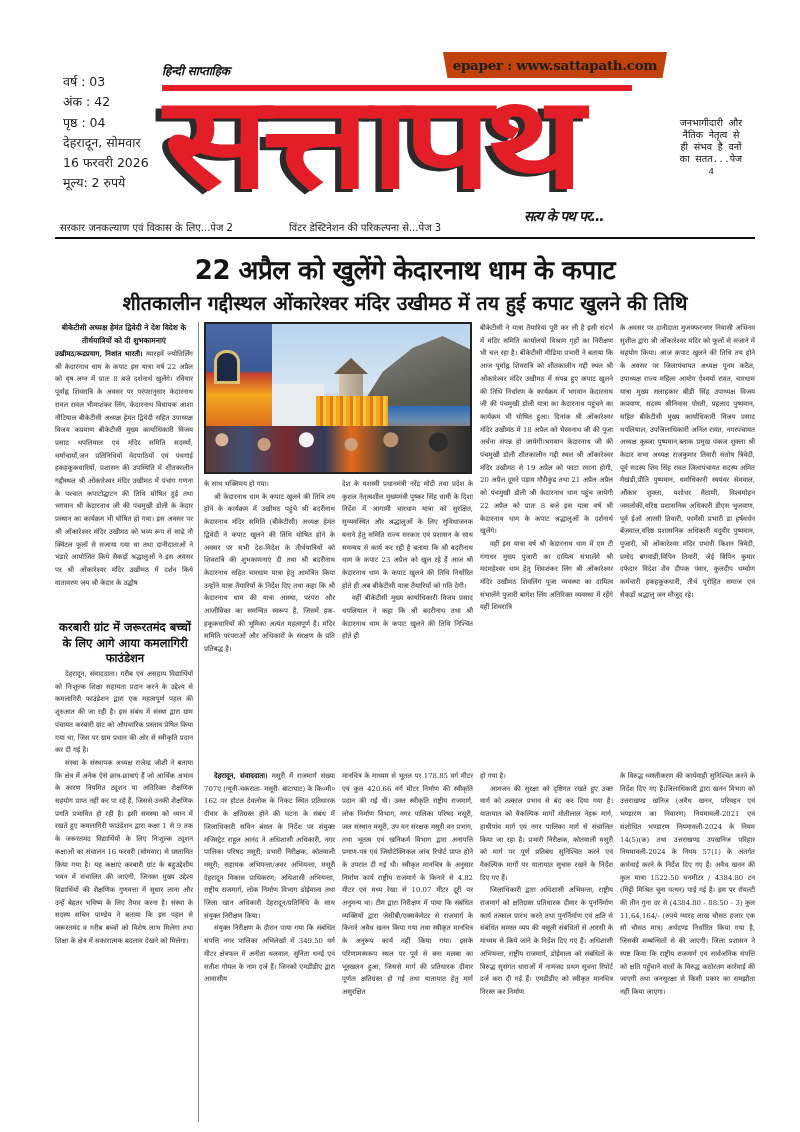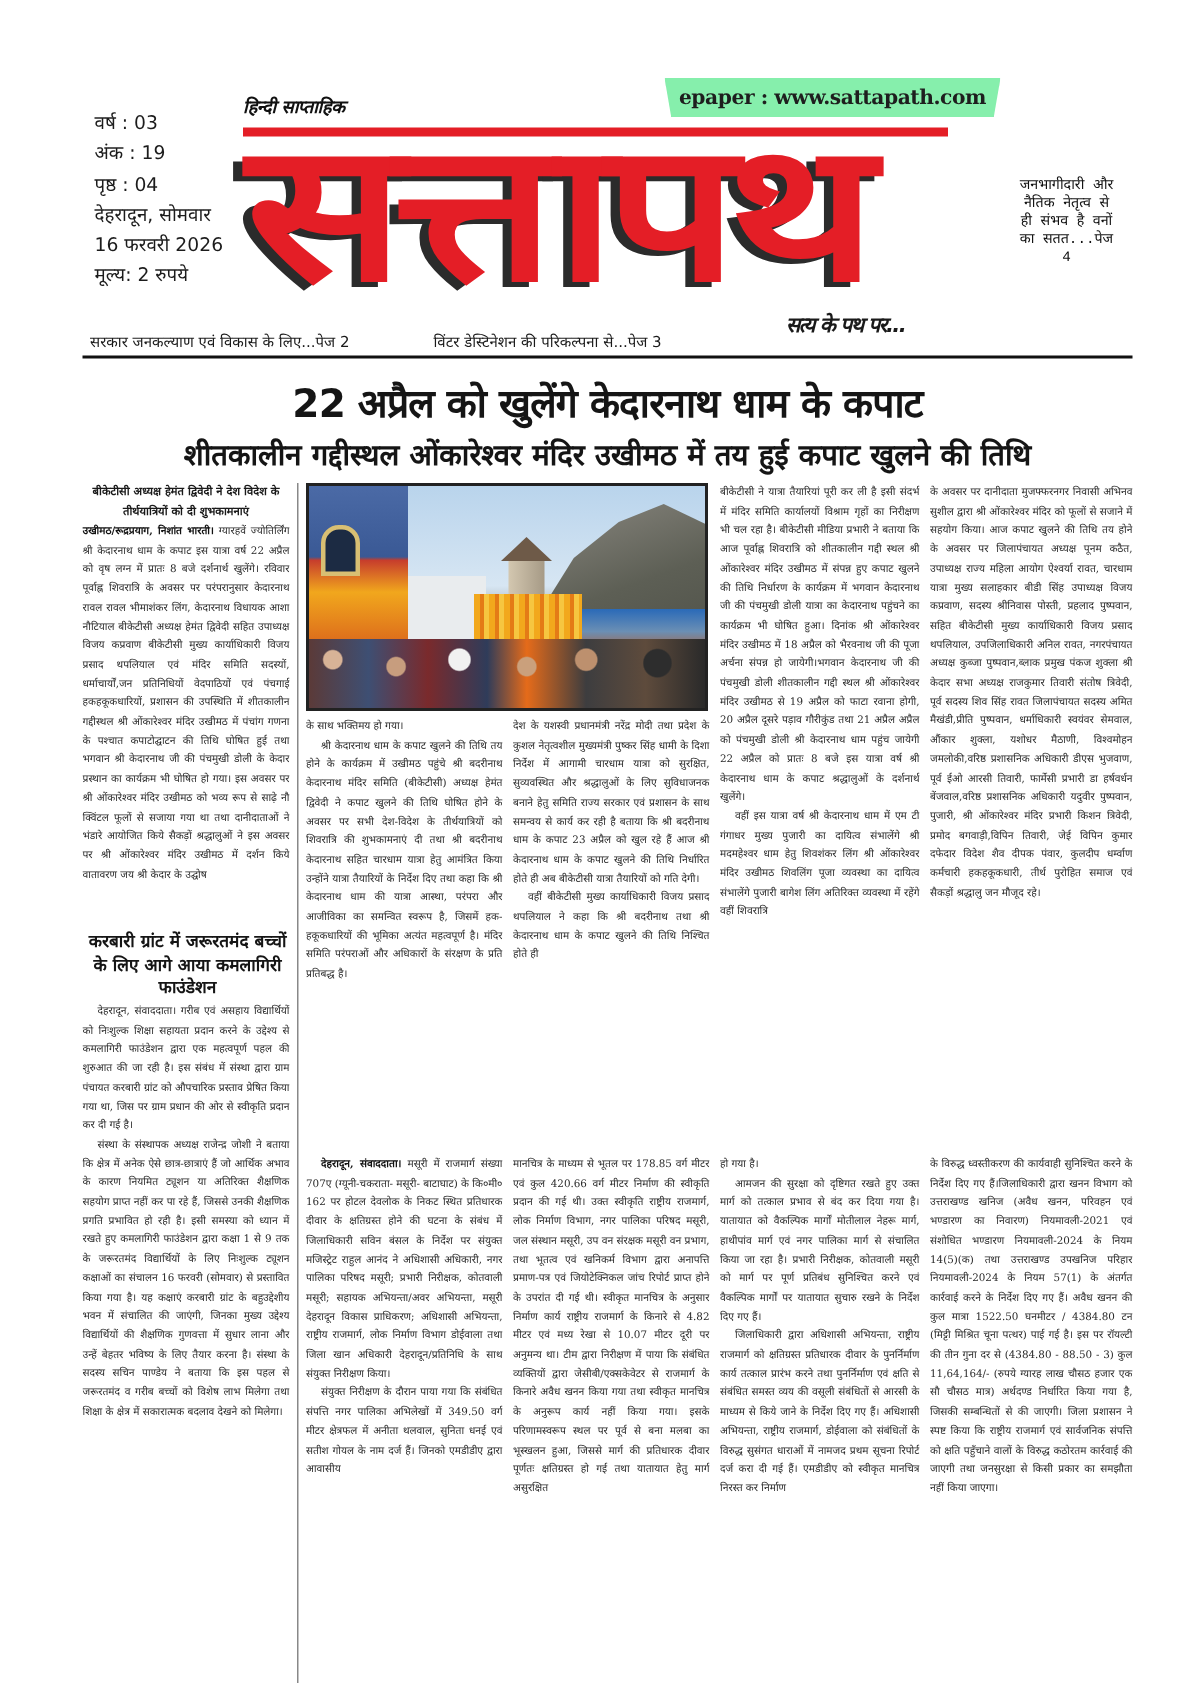--- a/index.html
+++ b/index.html
@@ -7,21 +7,21 @@
   body { font-family: "DejaVu Serif", serif; color: #1a1a1a; position: relative; }
 
   
   .masthead { position: absolute; left: 0; top: 0; width: 800px; height: 212px; }
   .issue-info { position: absolute; left: 63px; top: 72px; font-family: "DejaVu Sans", sans-serif; font-size: 12.5px; line-height: 20.3px; color: #1c1c1c; }
   .issue-info div { white-space: nowrap; }
   .logo-block { position: absolute; left: 160px; top: 52px; width: 520px; height: 160px; }
   .weekly-label { position: absolute; left: 2px; top: 10px; font-family: "DejaVu Sans", sans-serif; font-style: italic; font-weight: bold; font-size: 12px; color: #111; letter-spacing: -0.3px; }
   .logo-text { position: absolute; left: 4px; top: 22px; font-family: "DejaVu Sans", sans-serif; font-weight: bold; font-size: 128px; line-height: 138px; color: #e41e26; letter-spacing: -6px; text-shadow: -5px 3px 0 #2b2b2b; white-space: nowrap; transform: scaleX(1.22); transform-origin: left top; }
   .logo-bar { position: absolute; left: 2px; top: 33px; width: 470px; height: 6px; background: #e41e26; }
-  .epaper-banner { position: absolute; left: 443px; top: 52px; width: 224px; height: 26px; background: #86efac; clip-path: polygon(0 0, 100% 0, 98% 100%, 2% 100%); box-shadow: 0 3px 4px rgba(0,0,0,0.3); display: flex; align-items: center; justify-content: center; }
+  .epaper-banner { position: absolute; left: 443px; top: 52px; width: 224px; height: 26px; background: #c2410c; clip-path: polygon(0 0, 100% 0, 98% 100%, 2% 100%); box-shadow: 0 3px 4px rgba(0,0,0,0.3); display: flex; align-items: center; justify-content: center; }
   .epaper-banner span { font-family: "DejaVu Serif", serif; font-weight: bold; font-size: 13.5px; color: #1e1e1e; letter-spacing: -0.3px; }
   .tagline { position: absolute; left: 524px; top: 206px; font-family: "DejaVu Sans", sans-serif; font-style: italic; font-weight: bold; font-size: 14px; color: #1a1a1a; letter-spacing: -1px; }
   .side-teaser { position: absolute; left: 678px; top: 118px; width: 66px; font-family: Liberation Mono, monospace; font-size: 9.5px; line-height: 12px; text-align: center; color: #111; }
   .teaser-bar { position: absolute; left: 60px; top: 220px; width: 460px; display: flex; gap: 56px; font-family: "DejaVu Sans", sans-serif; font-size: 10px; color: #1a1a1a; }
   .rule-top { position: absolute; left: 55px; top: 237px; width: 700px; height: 2px; background: #111; }
 
   
   .headline-main { position: absolute; left: 55px; top: 248px; width: 700px; text-align: center; font-family: "DejaVu Sans", sans-serif; font-weight: bold; font-size: 26px; line-height: 44px; color: #151515; letter-spacing: -0.5px; white-space: nowrap; }
   .subhead-main { position: absolute; left: 55px; top: 290px; width: 700px; text-align: center; font-family: "DejaVu Sans", sans-serif; font-weight: bold; font-size: 19.5px; line-height: 28px; color: #151515; white-space: nowrap; }
 
@@ -47,21 +47,21 @@
   
   .story2-headline { position: absolute; left: 55px; top: 620px; width: 140px; text-align: center; font-family: "DejaVu Sans", sans-serif; font-weight: bold; font-size: 11.5px; line-height: 15.5px; color: #151515; }
   .story3-headline { position: absolute; left: 197px; top: 695px; width: 560px; text-align: center; font-family: "DejaVu Sans", sans-serif; font-weight: bold; font-size: 26.5px; line-height: 36px; color: #101010; letter-spacing: -0.3px; white-space: nowrap; }
 </style>
 </head>
 <body>
 
 <header class="masthead">
   <div class="issue-info">
     <div>वर्ष : 03</div>
-    <div>अंक : 19</div>
+    <div>अंक : 42</div>
     <div>पृष्ठ : 04</div>
     <div>देहरादून, सोमवार</div>
     <div>16 फरवरी 2026</div>
     <div>मूल्य: 2 रुपये</div>
   </div>
 
   <div class="logo-block">
     <div class="weekly-label">हिन्दी साप्ताहिक</div>
     <div class="logo-bar"></div>
     <div class="logo-text">सत्तापथ</div>

